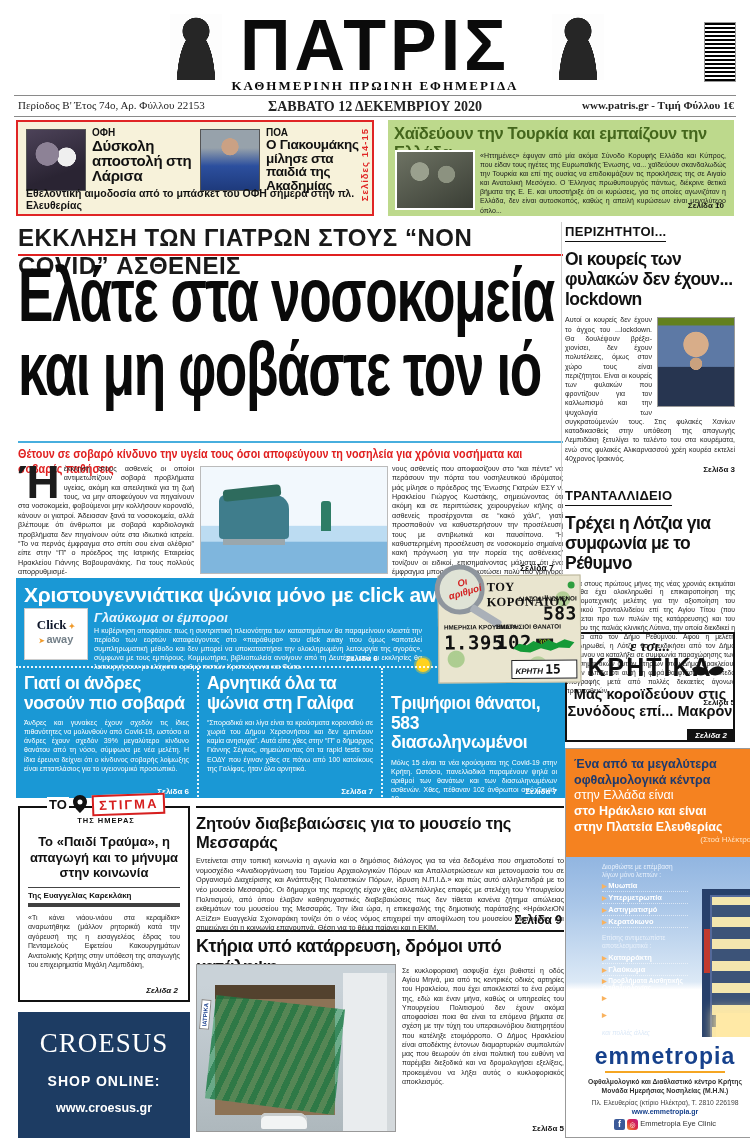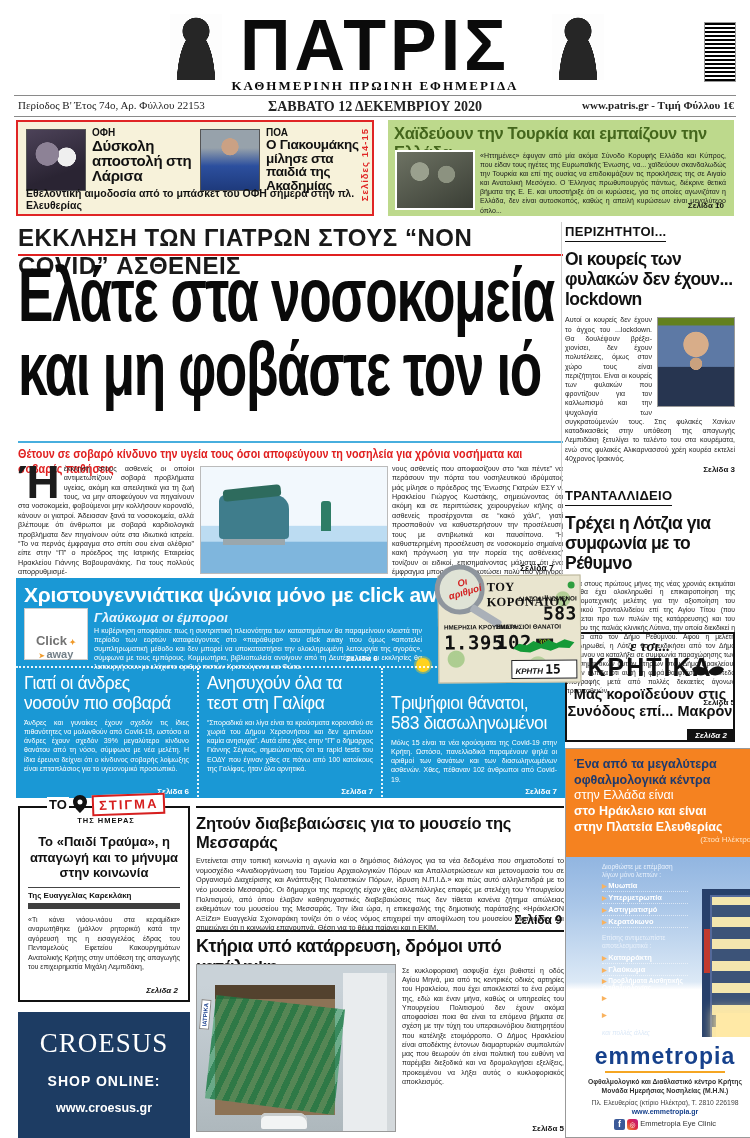--- a/index.html
+++ b/index.html
@@ -68,30 +68,30 @@
   .kr-logo{font-size:25px;font-weight:900;letter-spacing:2px;line-height:1;}
   .kr-head{font-size:14.5px;font-weight:bold;line-height:1.15;margin-top:6px;}
   .kr-page{position:absolute;right:-2px;bottom:-2px;background:#111;color:#fff;font-size:8px;font-weight:bold;font-style:italic;padding:2px 8px;}
   .moustache{position:absolute;right:8px;top:32px;width:34px;height:12px;}
 
   
   .band{left:16px;top:578px;width:549px;height:220px;background:#1a98d5;box-sizing:border-box;}
   .ca-title{position:absolute;left:8px;top:5px;font-size:21px;font-weight:bold;color:#fff;letter-spacing:-0.3px;}
   .ca-sub{position:absolute;left:78px;top:32px;font-size:13px;font-style:italic;font-weight:bold;color:#eaf6ff;}
   .ca-logo{position:absolute;left:8px;top:30px;width:62px;height:50px;background:#fff;border:1px solid #ccc;text-align:center;}
-  .ca-logo .l1{font-size:13px;font-weight:bold;color:#737373;margin-top:24px;}
+  .ca-logo .l1{font-size:13px;font-weight:bold;color:#0f172a;margin-top:8px;font-family:Liberation Serif, serif;}
   .ca-logo .l1::after{content:" ✦";color:#f09a2a;font-size:8px;}
   .ca-logo .l2{font-size:11px;font-weight:bold;color:#748089;}
   .ca-logo .l2::before{content:"➤ ";color:#f09a2a;font-size:7px;}
   .ca-body{position:absolute;left:78px;top:48px;width:328px;font-size:7px;line-height:1.3;text-align:justify;color:#fff;}
   .ca-page{position:absolute;left:330px;top:76px;font-size:8px;font-weight:bold;color:#fff;}
   .covid-row{position:absolute;left:0;top:88px;width:549px;height:132px;border-top:2px dotted rgba(255,255,255,0.9);box-sizing:border-box;}
   .cbox{position:absolute;top:0;height:132px;box-sizing:border-box;padding:6px 8px 4px 8px;color:#fff;}
   .cbox2{border-left:2px dotted rgba(255,255,255,0.9);}
-  .cb-title{font-size:17.5px;font-weight:normal;line-height:1.12;letter-spacing:-0.4px;margin-bottom:5px;}
+  .cb-title{font-size:17.5px;font-weight:bold;line-height:1.12;letter-spacing:-0.4px;margin-bottom:5px;}
   .cb-body{font-size:7px;line-height:1.3;text-align:justify;}
   .cb-page{position:absolute;right:8px;bottom:4px;font-size:8px;font-weight:bold;}
   .virus-dot{position:absolute;left:400px;top:80px;width:14px;height:14px;border-radius:50%;background:#ffd21e;box-shadow:0 0 0 2px rgba(255,210,30,.4);}
 
   
   .corona{left:438px;top:575px;width:143px;height:108px;transform:rotate(-0.5deg);background:
      radial-gradient(circle at 12% 78%, rgba(124,185,94,.55) 0 8px, transparent 9px),
      radial-gradient(circle at 88% 22%, rgba(124,185,94,.5) 0 7px, transparent 8px),
      radial-gradient(circle at 70% 85%, rgba(124,185,94,.45) 0 9px, transparent 10px),
      #e9e5cf;border:1px solid #b9b49a;box-sizing:border-box;z-index:5;}
@@ -110,21 +110,21 @@
   .crete-lbl{background:#fff;border:1px solid #222;font-size:8px;font-weight:bold;font-style:italic;padding:1px 3px;white-space:nowrap;}
   .crete-num{font-family:"DejaVu Sans Mono",monospace;font-weight:bold;font-size:13px;font-style:normal;}
 
   
   .stigma{left:18px;top:806px;width:172px;height:196px;border:2px solid #111;box-sizing:border-box;background:#fff;}
   .st-head{position:absolute;left:0;top:-14px;width:172px;text-align:center;}
   .st-to{font-size:13px;font-weight:bold;background:#fff;padding:0 2px;}
   .st-stamp{display:inline-block;border:2px solid #d61f1f;color:#d61f1f;font-size:13px;font-weight:900;letter-spacing:2px;padding:1px 5px;transform:rotate(-2deg);background:#fff;}
   .st-sub{font-size:7.5px;font-weight:bold;letter-spacing:1px;margin-top:1px;}
   .st-title{margin:26px 6px 6px 6px;font-size:13px;font-weight:bold;text-align:center;line-height:1.2;}
-  .st-by{margin:0 8px;border-top:1px solid #444;border-bottom:6px solid #404040;font-size:8px;padding:3px 0;}
+  .st-by{margin:0 8px;border-top:1px solid #444;border-bottom:4px solid #404040;font-size:8px;padding:3px 0;}
   .st-body{margin:6px 8px 0 8px;font-size:7px;line-height:1.35;text-align:justify;color:#222;}
   .st-page{position:absolute;right:10px;bottom:5px;font-size:8px;font-weight:bold;font-style:italic;}
 
   
   .croesus{left:18px;top:1012px;width:172px;height:126px;background:#1d3c63;color:#fff;text-align:center;box-sizing:border-box;}
   .cr-logo{font-family:"Liberation Serif",serif;font-size:27px;font-weight:normal;letter-spacing:1px;margin-top:16px;}
   .cr-l1{font-size:14px;font-weight:bold;letter-spacing:1px;margin-top:14px;}
   .cr-l2{font-size:12.5px;font-weight:bold;margin-top:12px;}
 
   
@@ -271,21 +271,21 @@
     <div class="ca-page">Σελίδα 6</div>
     <div class="virus-dot"></div>
 
     <div class="covid-row">
       <div class="cbox" style="left:0;width:181px;">
         <div class="cb-title">Γιατί οι άνδρες νοσούν πιο σοβαρά</div>
         <div class="cb-body">Άνδρες και γυναίκες έχουν σχεδόν τις ίδιες πιθανότητες να μολυνθούν από Covid-19, ωστόσο οι άνδρες έχουν σχεδόν 39% μεγαλύτερο κίνδυνο θανάτου από τη νόσο, σύμφωνα με νέα μελέτη. Η ίδια έρευνα δείχνει ότι ο κίνδυνος σοβαρής λοίμωξης είναι επταπλάσιος για το υγειονομικό προσωπικό.</div>
         <div class="cb-page">Σελίδα 6</div>
       </div>
       <div class="cbox cbox2" style="left:181px;width:184px;">
-        <div class="cb-title">Ανησυχούν όλα τα τεστ στη Γαλίφα</div>
+        <div class="cb-title">Αρνητικά όλα τα ψώνια στη Γαλίφα</div>
         <div class="cb-body">“Σποραδικά και λίγα είναι τα κρούσματα κοροναϊού σε χωριά του Δήμου Χερσονήσου και δεν εμπνέουν καμία ανησυχία”. Αυτά είπε χθες στην “Π” ο δήμαρχος Γιάννης Σέγκος, σημειώνοντας ότι τα rapid tests του ΕΟΔΥ που έγιναν χθες σε πάνω από 100 κατοίκους της Γαλίφας, ήταν όλα αρνητικά.</div>
         <div class="cb-page">Σελίδα 7</div>
       </div>
       <div class="cbox cbox2" style="left:365px;width:184px;padding-top:26px;">
         <div class="cb-title">Τριψήφιοι θάνατοι, 583 διασωληνωμένοι</div>
         <div class="cb-body">Μόλις 15 είναι τα νέα κρούσματα της Covid-19 στην Κρήτη. Ωστόσο, πανελλαδικά παραμένουν ψηλά οι αριθμοί των θανάτων και των διασωληνωμένων ασθενών. Χθες, πέθαναν 102 άνθρωποι από Covid-19.</div>
         <div class="cb-page">Σελίδα 7</div>
       </div>
     </div>
   </div>

